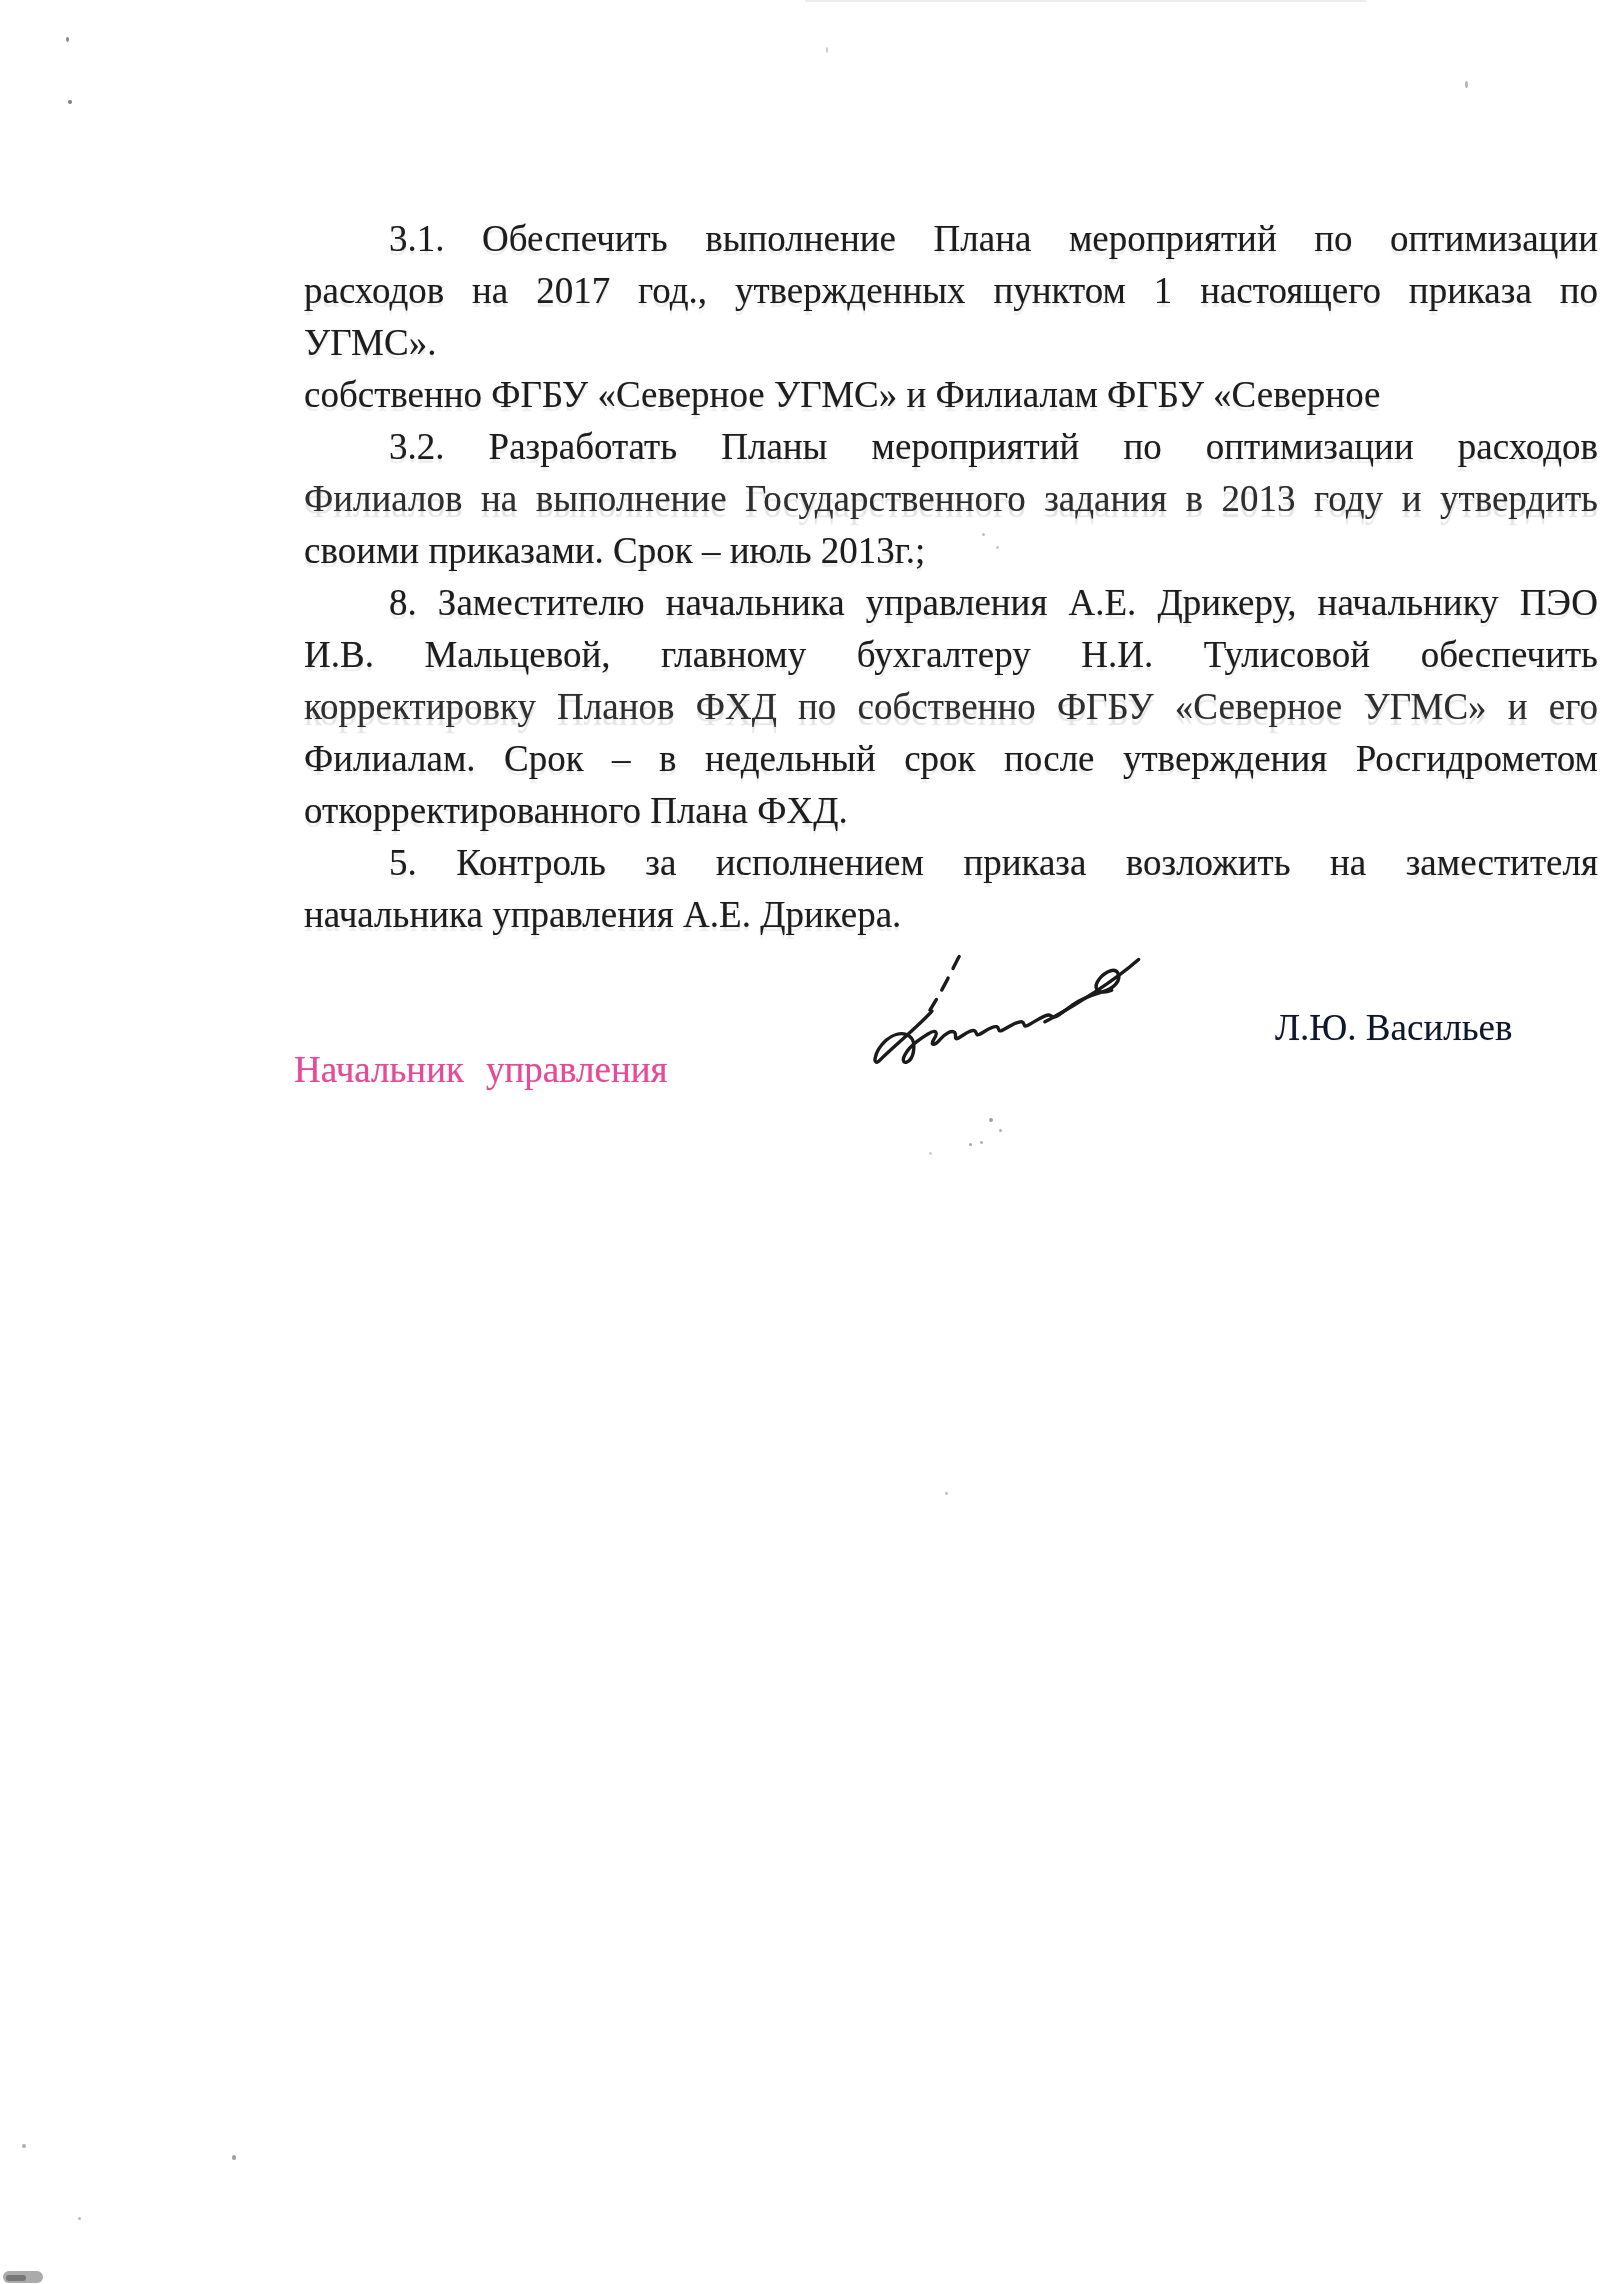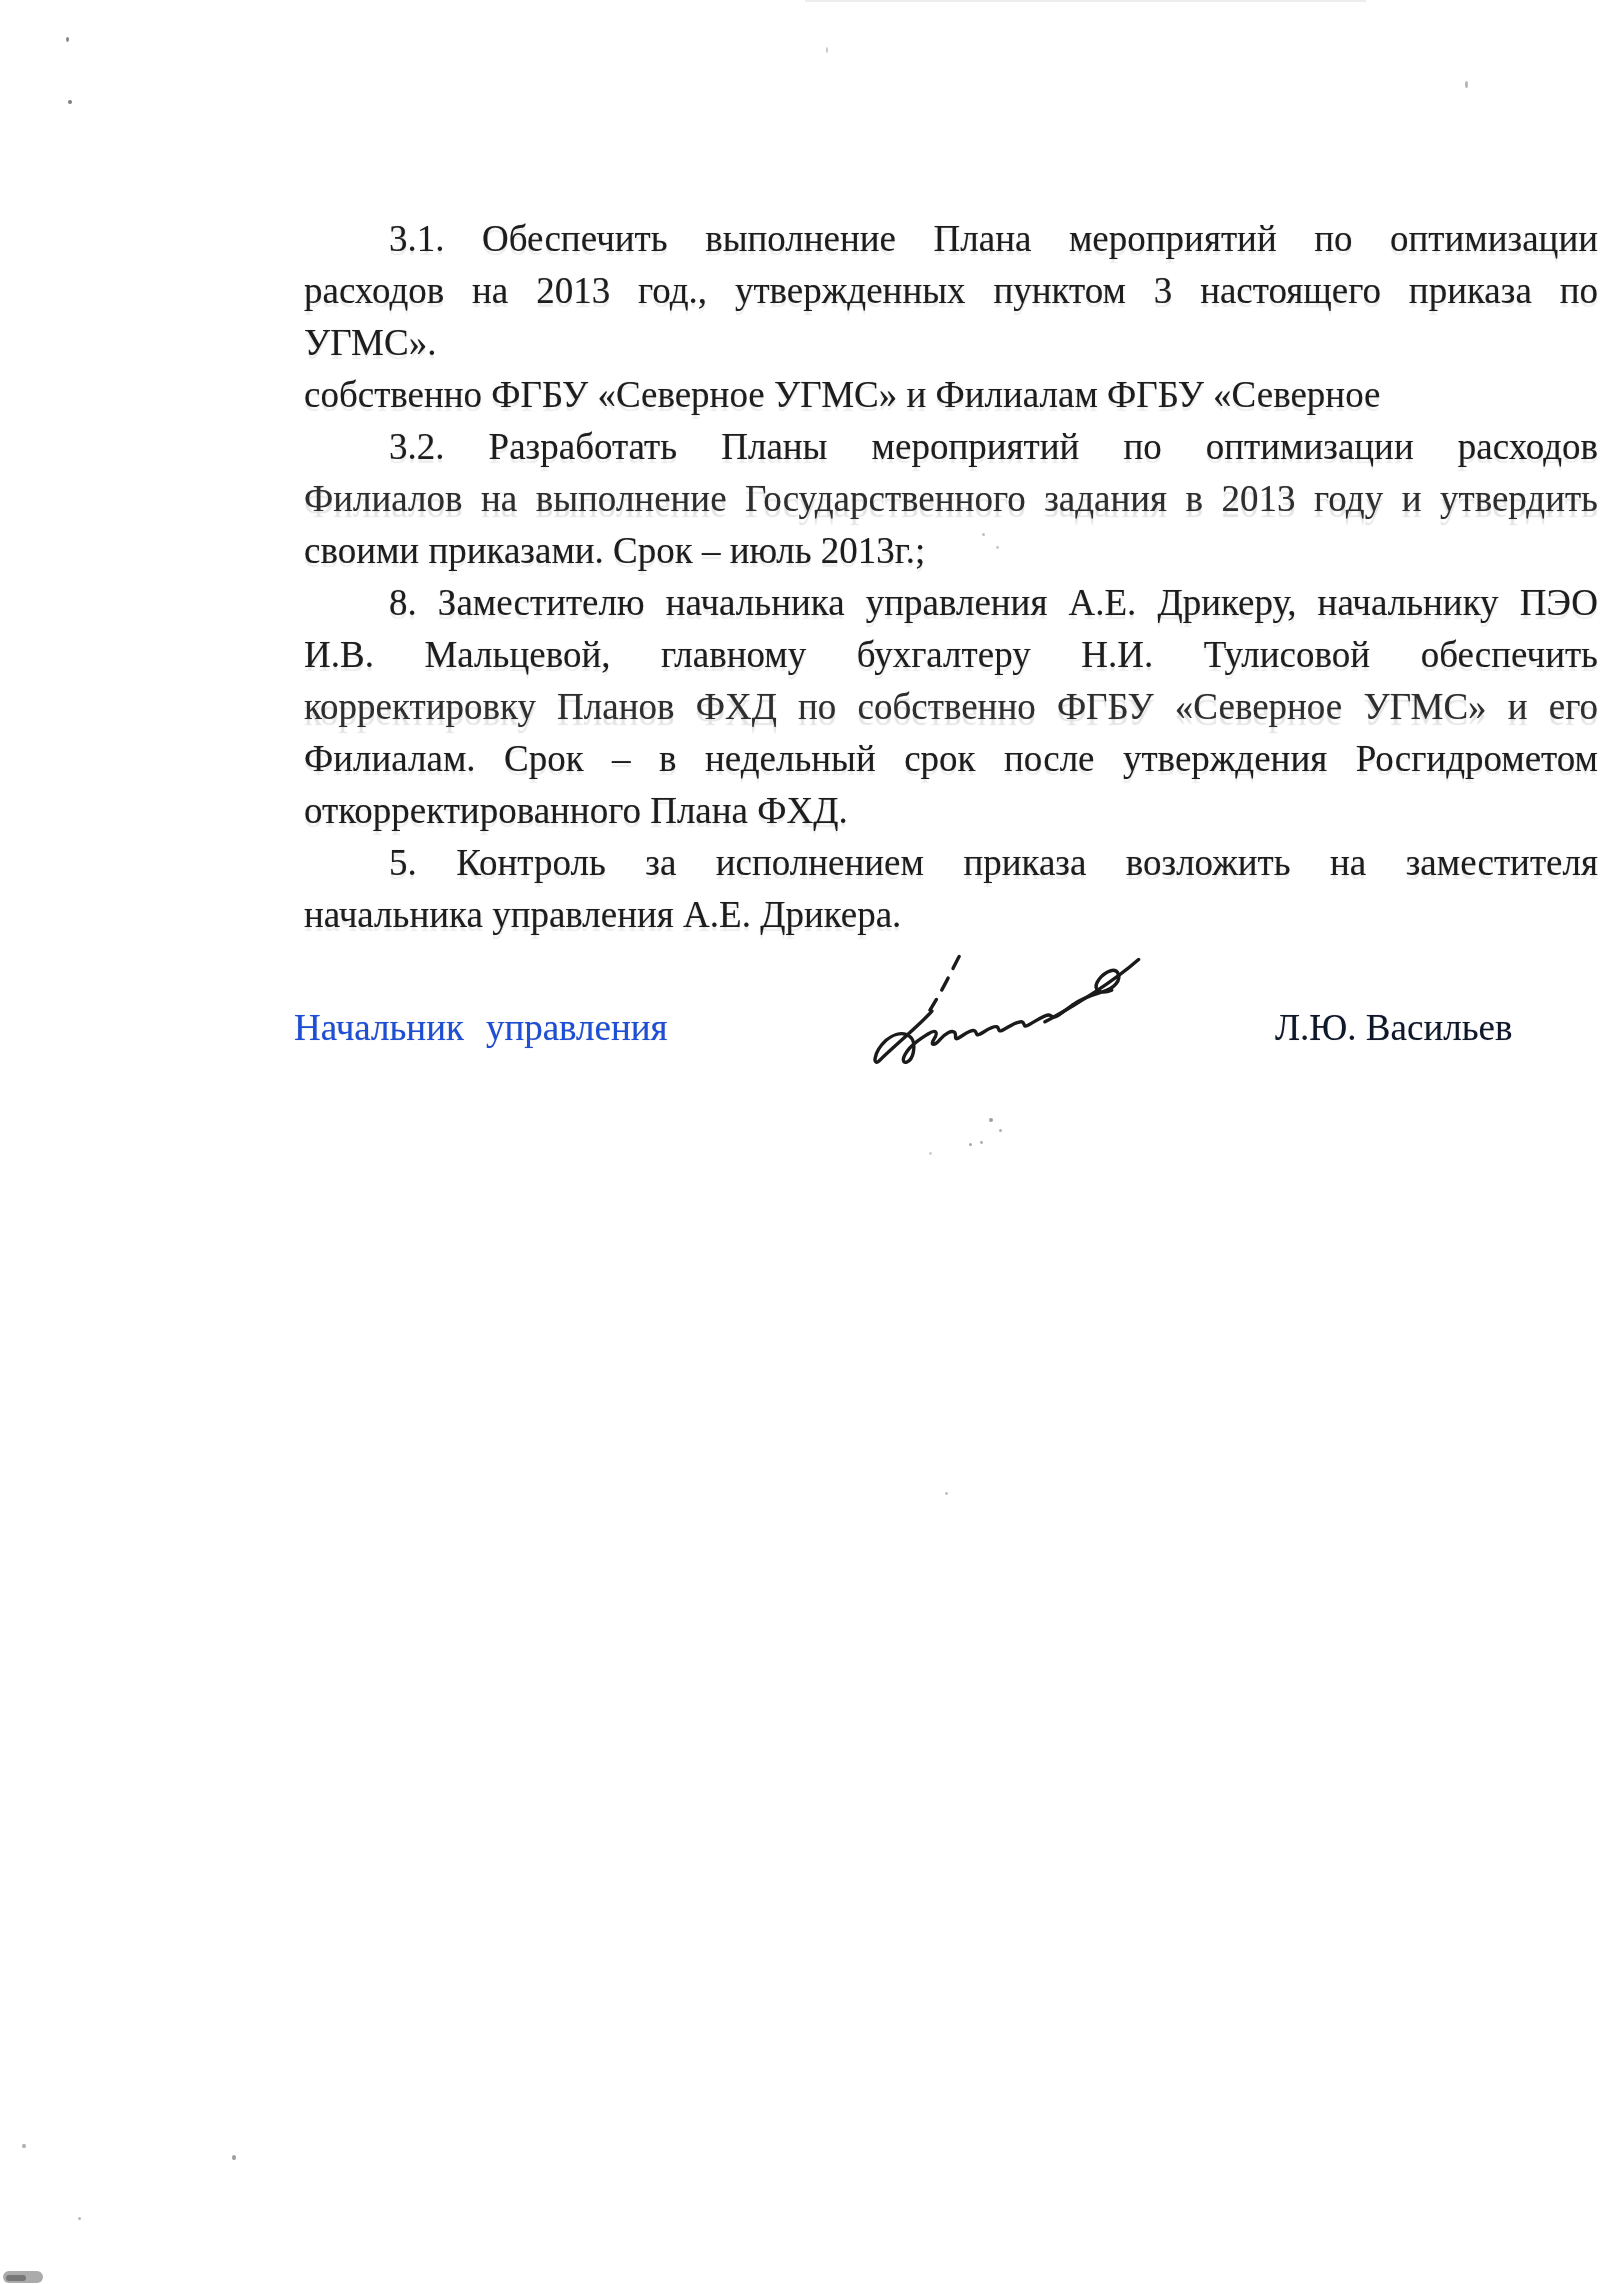--- a/index.html
+++ b/index.html
@@ -40,23 +40,23 @@
   .para .line:first-child { text-indent: 85px; }
   .para .line:last-child  { text-align-last: left; }
   
   .para:nth-child(2) .line:nth-child(2),
   .para:nth-child(3) .line:nth-child(3) {
     color: #2e2e2e;
     text-shadow: 0 0 1px rgba(40,40,40,0.40), 0 6.3px 1px rgba(90,90,90,0.16);
   }
   .sig-role {
     position: absolute;
-    left: 294px; top: 1003px;
+    left: 294px; top: 1045px;
     font-size: 37px; line-height: 49px;
-    color: #1d4ed8;
+    color: #ec4899;
     word-spacing: 12.7px;
     filter: blur(0.2px);
     text-shadow: 0 0 1px rgba(30,30,30,0.38);
     white-space: nowrap;
   }
   .sig-name {
     position: absolute;
     left: 1275px; top: 1003px;
     font-size: 37px; line-height: 49px;
     color: #0f172a;
@@ -101,21 +101,21 @@
 </head>
 <body>
 
 <div class="page">
 
   <div class="edge-line"></div>
 
   <div class="body-text">
     <div class="para">
       <div class="line">3.1. Обеспечить выполнение Плана мероприятий по оптимизации</div>
-      <div class="line">расходов на 2013 год., утвержденных пунктом 3 настоящего приказа по</div>
+      <div class="line">расходов на 2017 год., утвержденных пунктом 1 настоящего приказа по</div>
       <div class="line">УГМС».</div>
       <div class="line">собственно ФГБУ «Северное УГМС» и Филиалам ФГБУ «Северное</div>
     </div>
     <div class="para">
       <div class="line">3.2. Разработать Планы мероприятий по оптимизации расходов</div>
       <div class="line">Филиалов на выполнение Государственного задания в 2013 году и утвердить</div>
       <div class="line">своими приказами. Срок – июль 2013г.;</div>
     </div>
     <div class="para">
       <div class="line">8. Заместителю начальника управления А.Е. Дрикеру, начальнику ПЭО</div>

